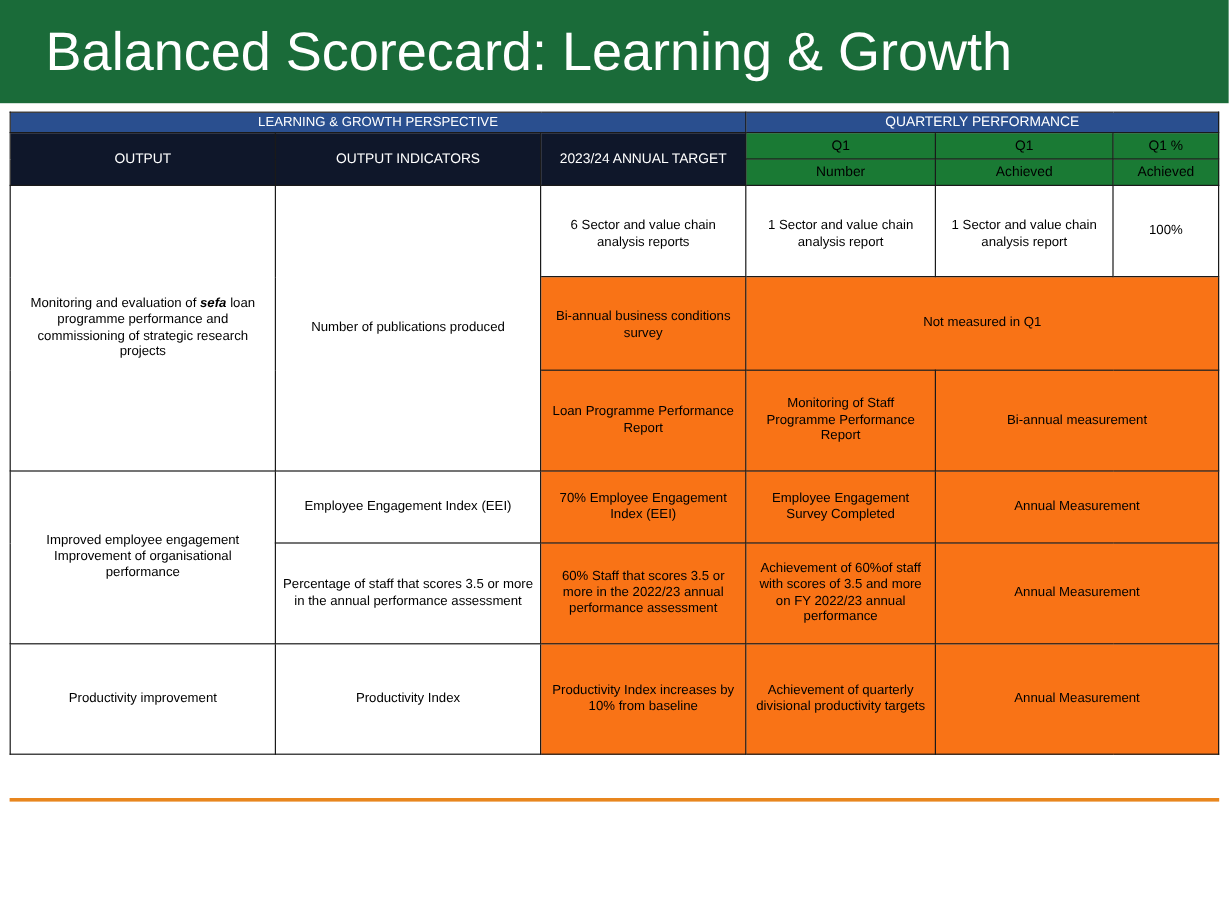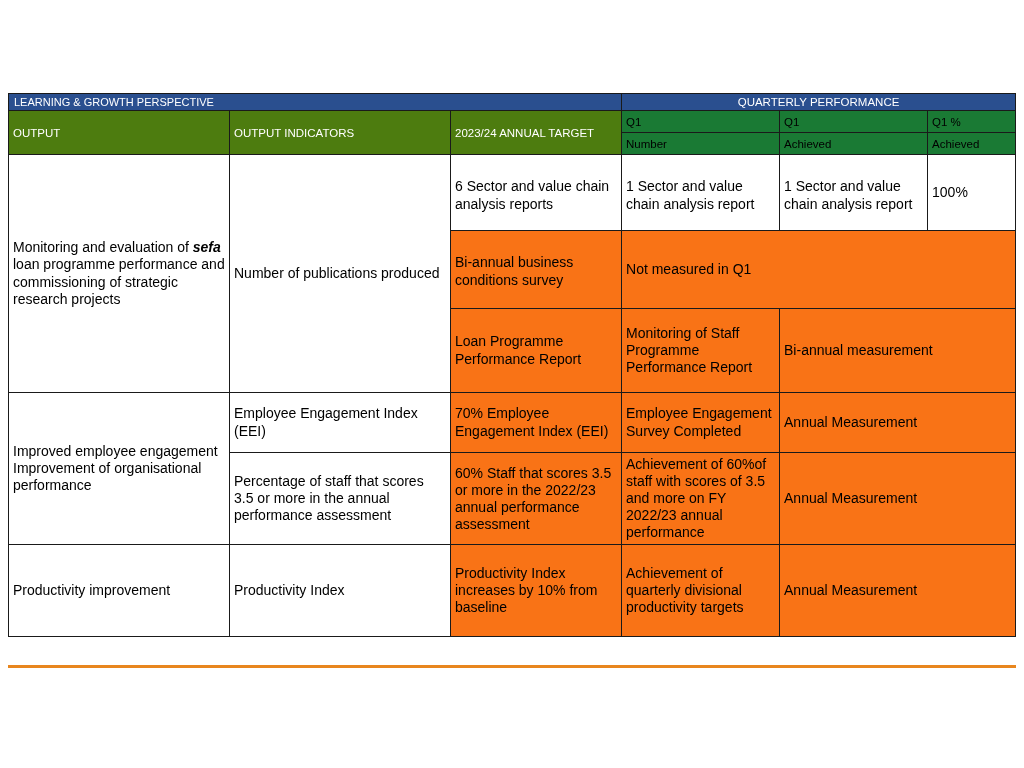--- a/index.html
+++ b/index.html
@@ -29,40 +29,40 @@
   }
   table.scorecard {
     width: 1007px; border-collapse: collapse; table-layout: fixed;
     font-size: 11.5px; color: #000;
   }
   table.scorecard td, table.scorecard th {
     border: 1px solid #1a1a1a;
     padding: 3px 4px;
     vertical-align: middle;
     font-weight: normal;
-    text-align: left;
+    text-align: center;
   }
   
   .hdr-blue {
     background: #2a4f8f; color: #ffffff; font-weight: bold;
     font-size: 11px; padding: 2px 5px !important; height: 16px;
     border-color: #1a1a1a;
   }
   .hdr-blue.center { text-align: center; font-size: 11.5px; }
   
   .hdr-green {
-    background: #4d7c0f; color: #ffffff; font-weight: bold;
+    background: #0f172a; color: #ffffff; font-weight: bold;
     text-align: center; font-size: 11.5px;
   }
   .hdr-green-dark {
     background: #1a7a34; color: #000000; font-weight: bold;
     text-align: center; font-size: 11.5px; height: 22px;
   }
   
-  td.cell { font-size: 14px; line-height: 1.22; vertical-align: middle; }
+  td.cell { font-size: 11px; line-height: 1.22; vertical-align: middle; }
   td.white { background: #ffffff; }
   td.gray  { background: #f97316; }
   td.center { text-align: center; }
   td.right  { text-align: right; }
   td.top { vertical-align: top; }
   .b { font-weight: bold; font-style: italic; }
 
   
   .orange-rule {
     position: absolute; left: 8px; top: 665px; width: 1008px; height: 3px;
@@ -70,20 +70,23 @@
   }
 
   
   .footer { position: absolute; left: 0; top: 670px; width: 1024px; height: 98px; background: #fff; }
 </style>
 </head>
 <body>
 
 <div class="slide">
 
+  <div class="title-bar">
+    <div class="title-text">Balanced Scorecard: Learning &amp; Growth</div>
+  </div>
 
   <div class="table-wrap">
     <table class="scorecard">
       <colgroup>
         <col style="width:221px">
         <col style="width:221px">
         <col style="width:171px">
         <col style="width:158px">
         <col style="width:148px">
         <col style="width:88px">

